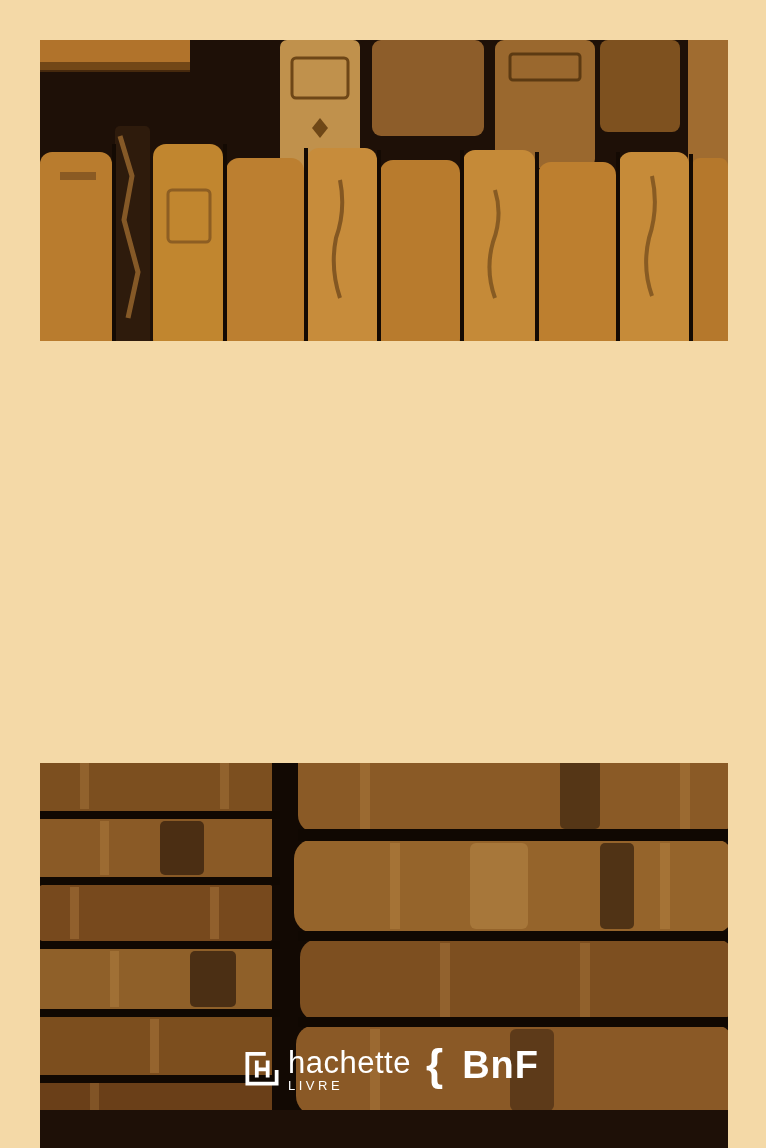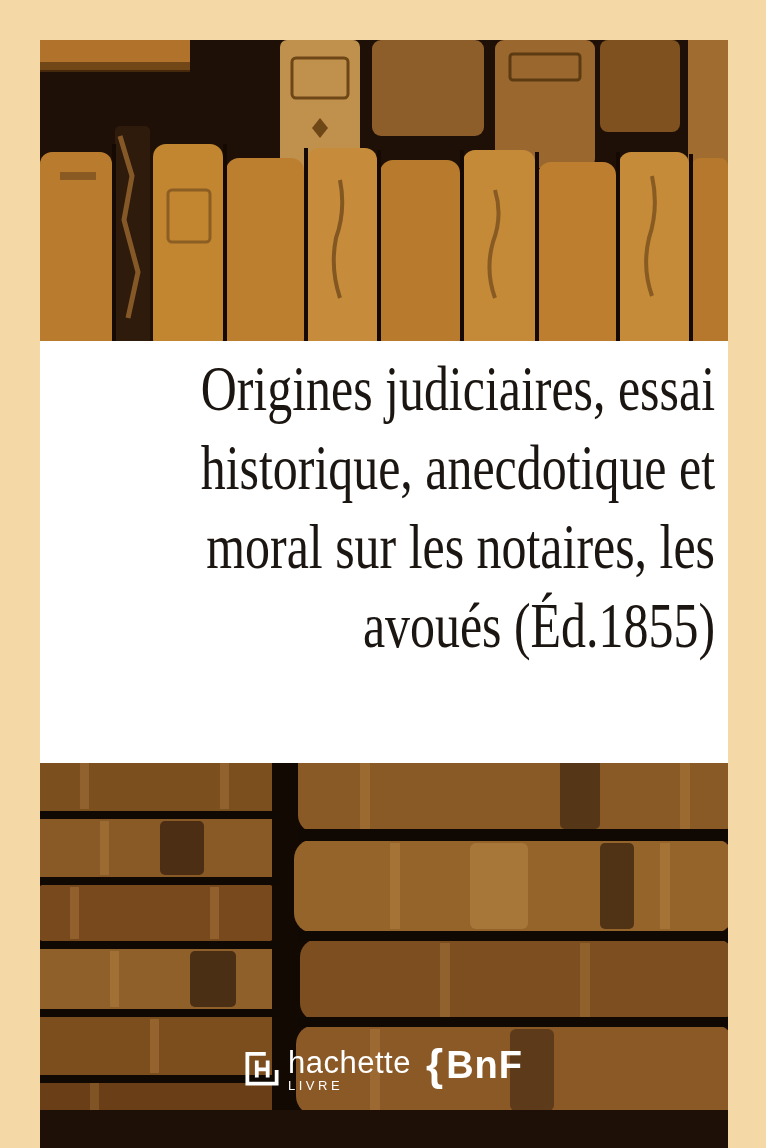--- a/index.html
+++ b/index.html
@@ -37,21 +37,21 @@
   }
   .h-icon{display:block;margin-top:2px;}
   .h-text{margin-left:9px;display:flex;flex-direction:column;}
   .h-name{font-size:31px;line-height:26px;font-weight:400;letter-spacing:0.5px;}
   .h-sub{font-size:13px;line-height:15px;letter-spacing:3.5px;font-weight:400;margin-top:2px;}
   .bnf{
     position:absolute;left:386px;top:280px;
     display:flex;align-items:center;color:#ffffff;
   }
   .bnf-brace{font-size:44px;font-weight:600;line-height:1;padding-right:3px;}
-  .bnf-text{font-size:38px;font-weight:700;line-height:1;letter-spacing:1px;}
+  .bnf-text{font-size:38px;font-weight:700;line-height:1;letter-spacing:1px;margin-left:16px;}
 </style>
 </head>
 <body>
 
 <div class="cover">
 
   <div class="photo photo-top">
     <svg width="688" height="301" viewBox="0 0 688 301">
       <rect x="0" y="0" width="688" height="301" fill="#1e1007"></rect>
 
@@ -88,28 +88,20 @@
       <rect x="183" y="104" width="4" height="208" fill="#140a03"></rect>
       <rect x="264" y="108" width="4" height="204" fill="#140a03"></rect>
       <rect x="337" y="110" width="4" height="202" fill="#140a03"></rect>
       <rect x="420" y="110" width="4" height="202" fill="#140a03"></rect>
       <rect x="495" y="112" width="4" height="200" fill="#140a03"></rect>
       <rect x="576" y="112" width="4" height="200" fill="#140a03"></rect>
       <rect x="649" y="114" width="4" height="198" fill="#140a03"></rect>
     </svg>
   </div>
 
-  <div class="band">
-    <div class="title">
-      <span class="title-line">Origines judiciaires, essai</span>
-      <span class="title-line">historique, anecdotique et</span>
-      <span class="title-line">moral sur les notaires, les</span>
-      <span class="title-line">avoués (Éd.1855)</span>
-    </div>
-  </div>
 
   <div class="photo photo-bottom">
     <svg width="688" height="347" viewBox="0 0 688 347">
       <rect x="0" y="0" width="688" height="347" fill="#170c05"></rect>
 
       <rect x="-8" y="-8" width="248" height="58" rx="14" fill="#7c4f1f"></rect>
       <rect x="-12" y="54" width="254" height="62" rx="16" fill="#8a5a26"></rect>
       <rect x="-6" y="120" width="244" height="60" rx="15" fill="#77491d"></rect>
       <rect x="-14" y="184" width="256" height="64" rx="16" fill="#8f6029"></rect>
       <rect x="-8" y="252" width="248" height="62" rx="15" fill="#7c4e1e"></rect>

